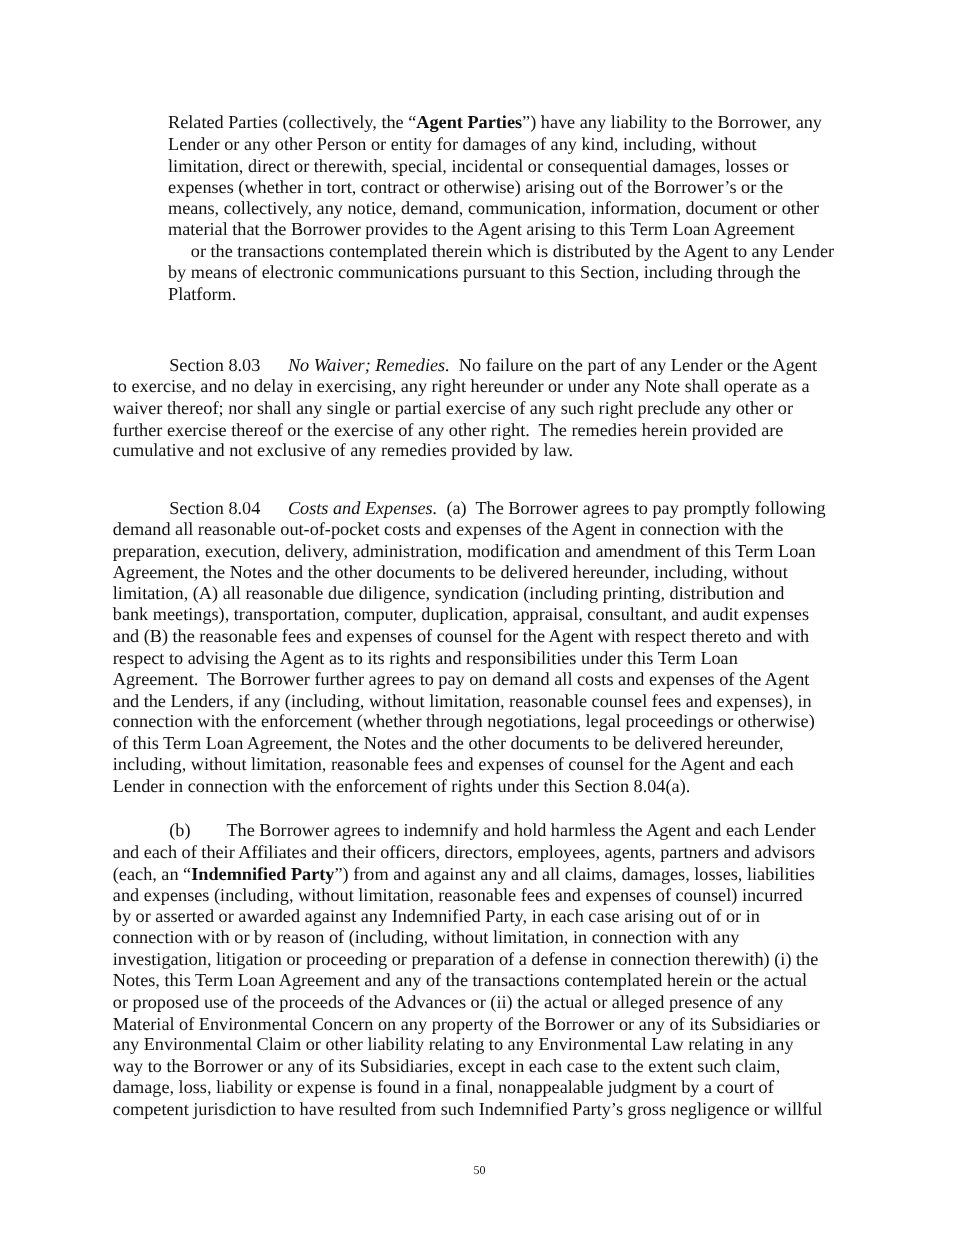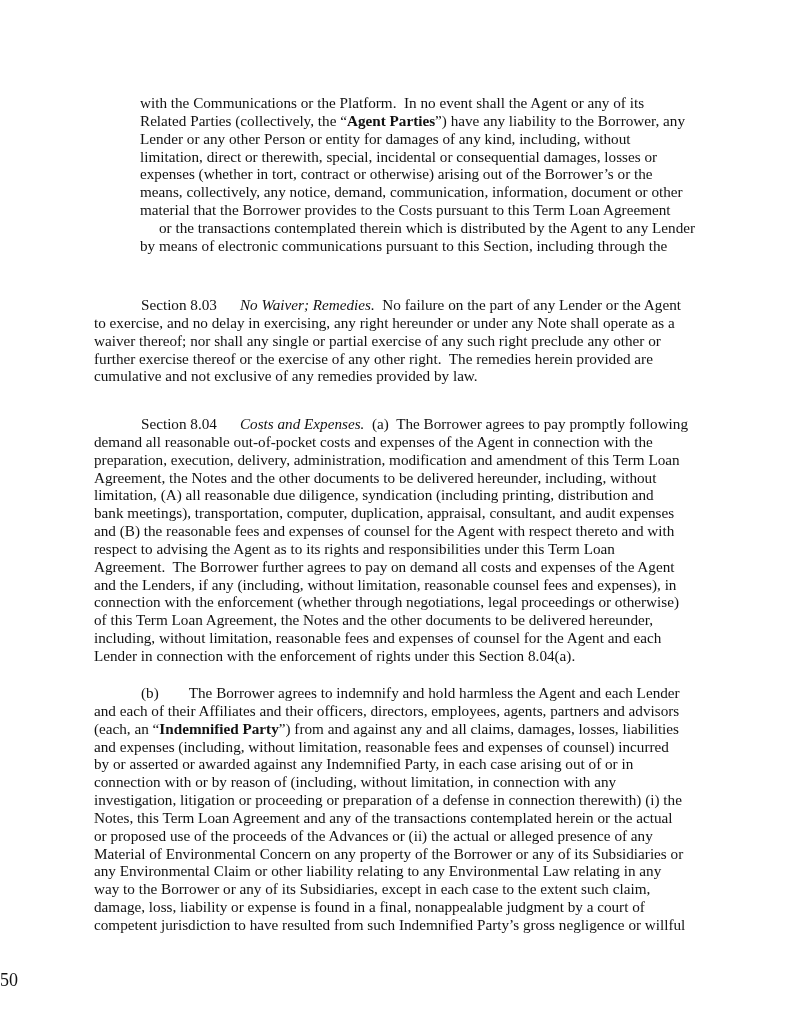--- a/index.html
+++ b/index.html
@@ -10,37 +10,37 @@
     .line { display: block; }
     .blk { left: 140px; top: 94px; }
     .p803 { left: 94px; top: 296px; }
     .p804 { left: 94px; top: 415px; }
     .pb { left: 94px; top: 684px; }
     .ind { display: inline-block; width: 47px; }
     .tab { display: inline-block; width: 23px; }
     .tabb { display: inline-block; width: 30px; }
     b { font-weight: bold; }
     i { font-style: italic; }
-    .pagenum { position: absolute; top: 970px; left: 0; width: 799px; font-size: 18px; }
+    .pagenum { position: absolute; top: 970px; left: 0; width: 799px; text-align: center; font-size: 10px; }
   </style>
 </head>
 <body>
 
 <div class="page">
 
   <div class="para blk" id="blk">
-      <span class="line"><span style="white-space: pre;">with the Communications or the Platform.  In no event shall the Agent or any of its</span></span>
       <span class="line"><span style="white-space: pre; margin-top: 44px;">Related Parties (collectively, the “</span><b style="white-space: pre;">Agent Parties</b><span style="white-space: pre;">”) have any liability to the Borrower, any</span></span>
       <span class="line"><span style="white-space: pre;">Lender or any other Person or entity for damages of any kind, including, without</span></span>
       <span class="line"><span style="white-space: pre;">limitation, direct or therewith, special, incidental or consequential damages, losses or</span></span>
       <span class="line"><span style="white-space: pre;">expenses (whether in tort, contract or otherwise) arising out of the Borrower’s or the</span></span>
       <span class="line"><span style="white-space: pre; margin-top: 17px;">means, collectively, any notice, demand, communication, information, document or other</span></span>
-      <span class="line"><span style="white-space: pre;">material that the Borrower provides to the Costs pursuant to this Term Loan Agreement</span></span>
+      <span class="line"><span style="white-space: pre;">material that the Borrower provides to the Agent arising to this Term Loan Agreement</span></span>
       <span class="line"><span style="white-space: pre; margin-left: 19px;">or the transactions contemplated therein which is distributed by the Agent to any Lender</span></span>
       <span class="line"><span style="white-space: pre;">by means of electronic communications pursuant to this Section, including through the</span></span>
+      <span class="line"><span style="white-space: pre;">Platform.</span></span>
     </div>
 
   <div class="para p803">
     <span class="line"><span class="ind"></span><span>Section 8.03</span><span class="tab"></span><i>No Waiver; Remedies.</i><span style="white-space:pre">  No failure on the part of any Lender or the Agent</span></span>
     <span id="l803"><span class="line"><span style="white-space: pre;">to exercise, and no delay in exercising, any right hereunder or under any Note shall operate as a</span></span><span class="line"><span style="white-space: pre;">waiver thereof; nor shall any single or partial exercise of any such right preclude any other or</span></span><span class="line"><span style="white-space: pre;">further exercise thereof or the exercise of any other right.  The remedies herein provided are</span></span><span class="line"><span style="white-space: pre;">cumulative and not exclusive of any remedies provided by law.</span></span></span>
   </div>
 
   <div class="para p804">
     <span class="line"><span class="ind"></span><span>Section 8.04</span><span class="tab"></span><i>Costs and Expenses.</i><span style="white-space:pre">  (a)  The Borrower agrees to pay promptly following</span></span>
     <span id="l804"><span class="line"><span style="white-space: pre;">demand all reasonable out-of-pocket costs and expenses of the Agent in connection with the</span></span><span class="line"><span style="white-space: pre;">preparation, execution, delivery, administration, modification and amendment of this Term Loan</span></span><span class="line"><span style="white-space: pre;">Agreement, the Notes and the other documents to be delivered hereunder, including, without</span></span><span class="line"><span style="white-space: pre;">limitation, (A) all reasonable due diligence, syndication (including printing, distribution and</span></span><span class="line"><span style="white-space: pre;">bank meetings), transportation, computer, duplication, appraisal, consultant, and audit expenses</span></span><span class="line"><span style="white-space: pre;">and (B) the reasonable fees and expenses of counsel for the Agent with respect thereto and with</span></span><span class="line"><span style="white-space: pre;">respect to advising the Agent as to its rights and responsibilities under this Term Loan</span></span><span class="line"><span style="white-space: pre;">Agreement.  The Borrower further agrees to pay on demand all costs and expenses of the Agent</span></span><span class="line"><span style="white-space: pre;">and the Lenders, if any (including, without limitation, reasonable counsel fees and expenses), in</span></span><span class="line"><span style="white-space: pre;">connection with the enforcement (whether through negotiations, legal proceedings or otherwise)</span></span><span class="line"><span style="white-space: pre;">of this Term Loan Agreement, the Notes and the other documents to be delivered hereunder,</span></span><span class="line"><span style="white-space: pre;">including, without limitation, reasonable fees and expenses of counsel for the Agent and each</span></span><span class="line"><span style="white-space: pre;">Lender in connection with the enforcement of rights under this Section 8.04(a).</span></span></span>

